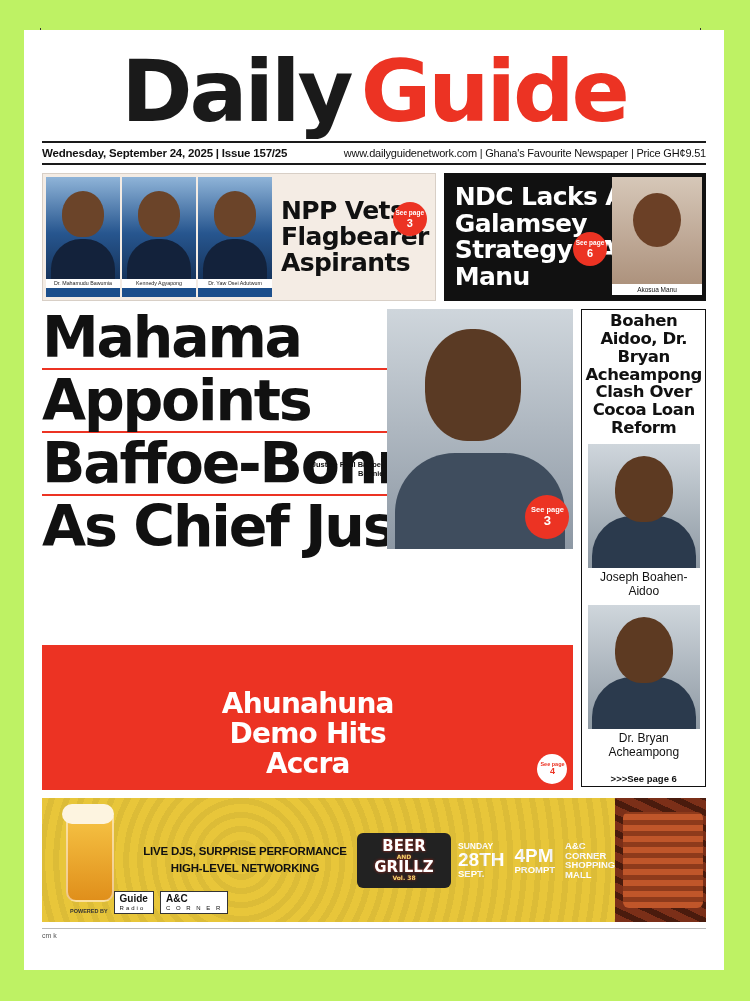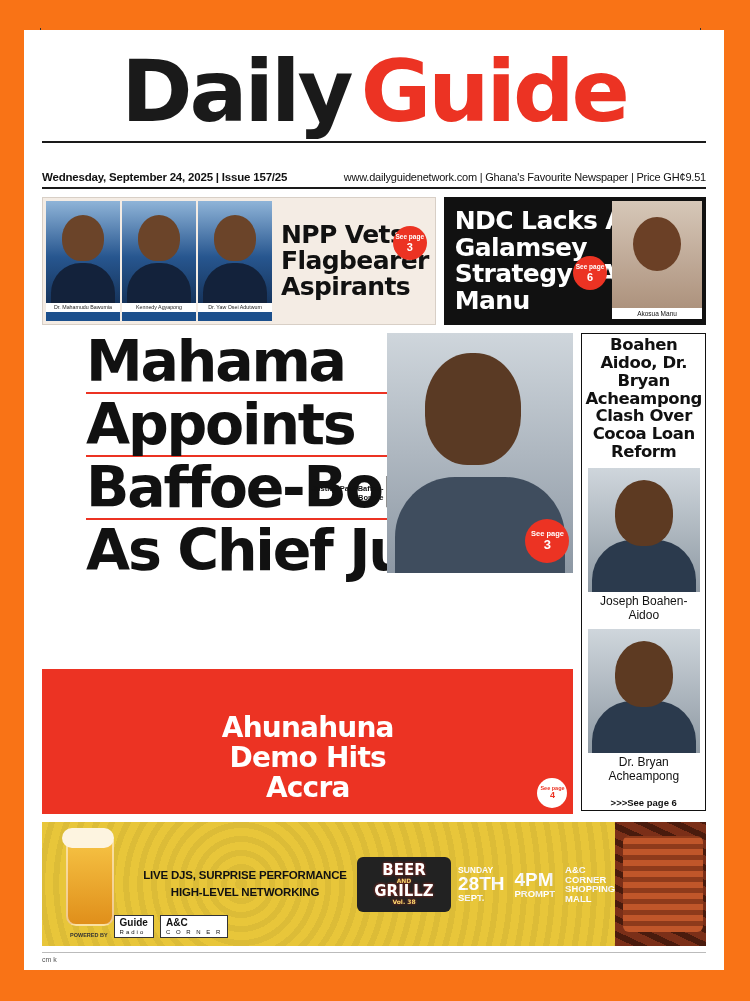--- a/index.html
+++ b/index.html
@@ -10,21 +10,21 @@
   body {
     width: 750px;
     height: 1001px;
     font-family: "Liberation Sans", sans-serif;
     overflow: hidden;
   }
   .page {
     position: relative;
     width: 750px;
     height: 1001px;
-    background: #f97316;
+    background: #bef264;
     box-sizing: border-box;
   }
   
   .crop {
     position: absolute;
     background: #333;
   }
   .crop.v { width: 1px; height: 22px; }
   .crop.h { height: 1px; width: 22px; }
 
@@ -60,21 +60,20 @@
   }
   .masthead-line {
     display: flex;
     align-items: flex-start;
     justify-content: space-between;
     font-size: 11.5px;
     font-weight: bold;
     color: #111;
     padding: 4px 18px 0 18px;
     letter-spacing: -0.2px;
-    margin-top: 24px;
   }
   .masthead-line .mid { font-weight: normal; font-size: 11px; }
   .masthead-rule2 {
     height: 2px;
     background: #1a1a1a;
     margin: 4px 18px 0 18px;
   }
 
   
   .topstrip {
@@ -224,21 +223,20 @@
     display: flex;
     gap: 8px;
     margin: 8px 18px 0 18px;
   }
   .mainleft { flex: 1; }
   .mainright { flex: 0 0 124px; }
 
   .lead {
     position: relative;
     height: 330px;
-    margin-left: 44px;
   }
   .lead h1 {
     margin: 0;
     font-family: "DejaVu Sans", sans-serif;
     font-weight: bold;
     font-size: 57px;
     line-height: 1.0;
     letter-spacing: -2.2px;
     color: #111;
   }

